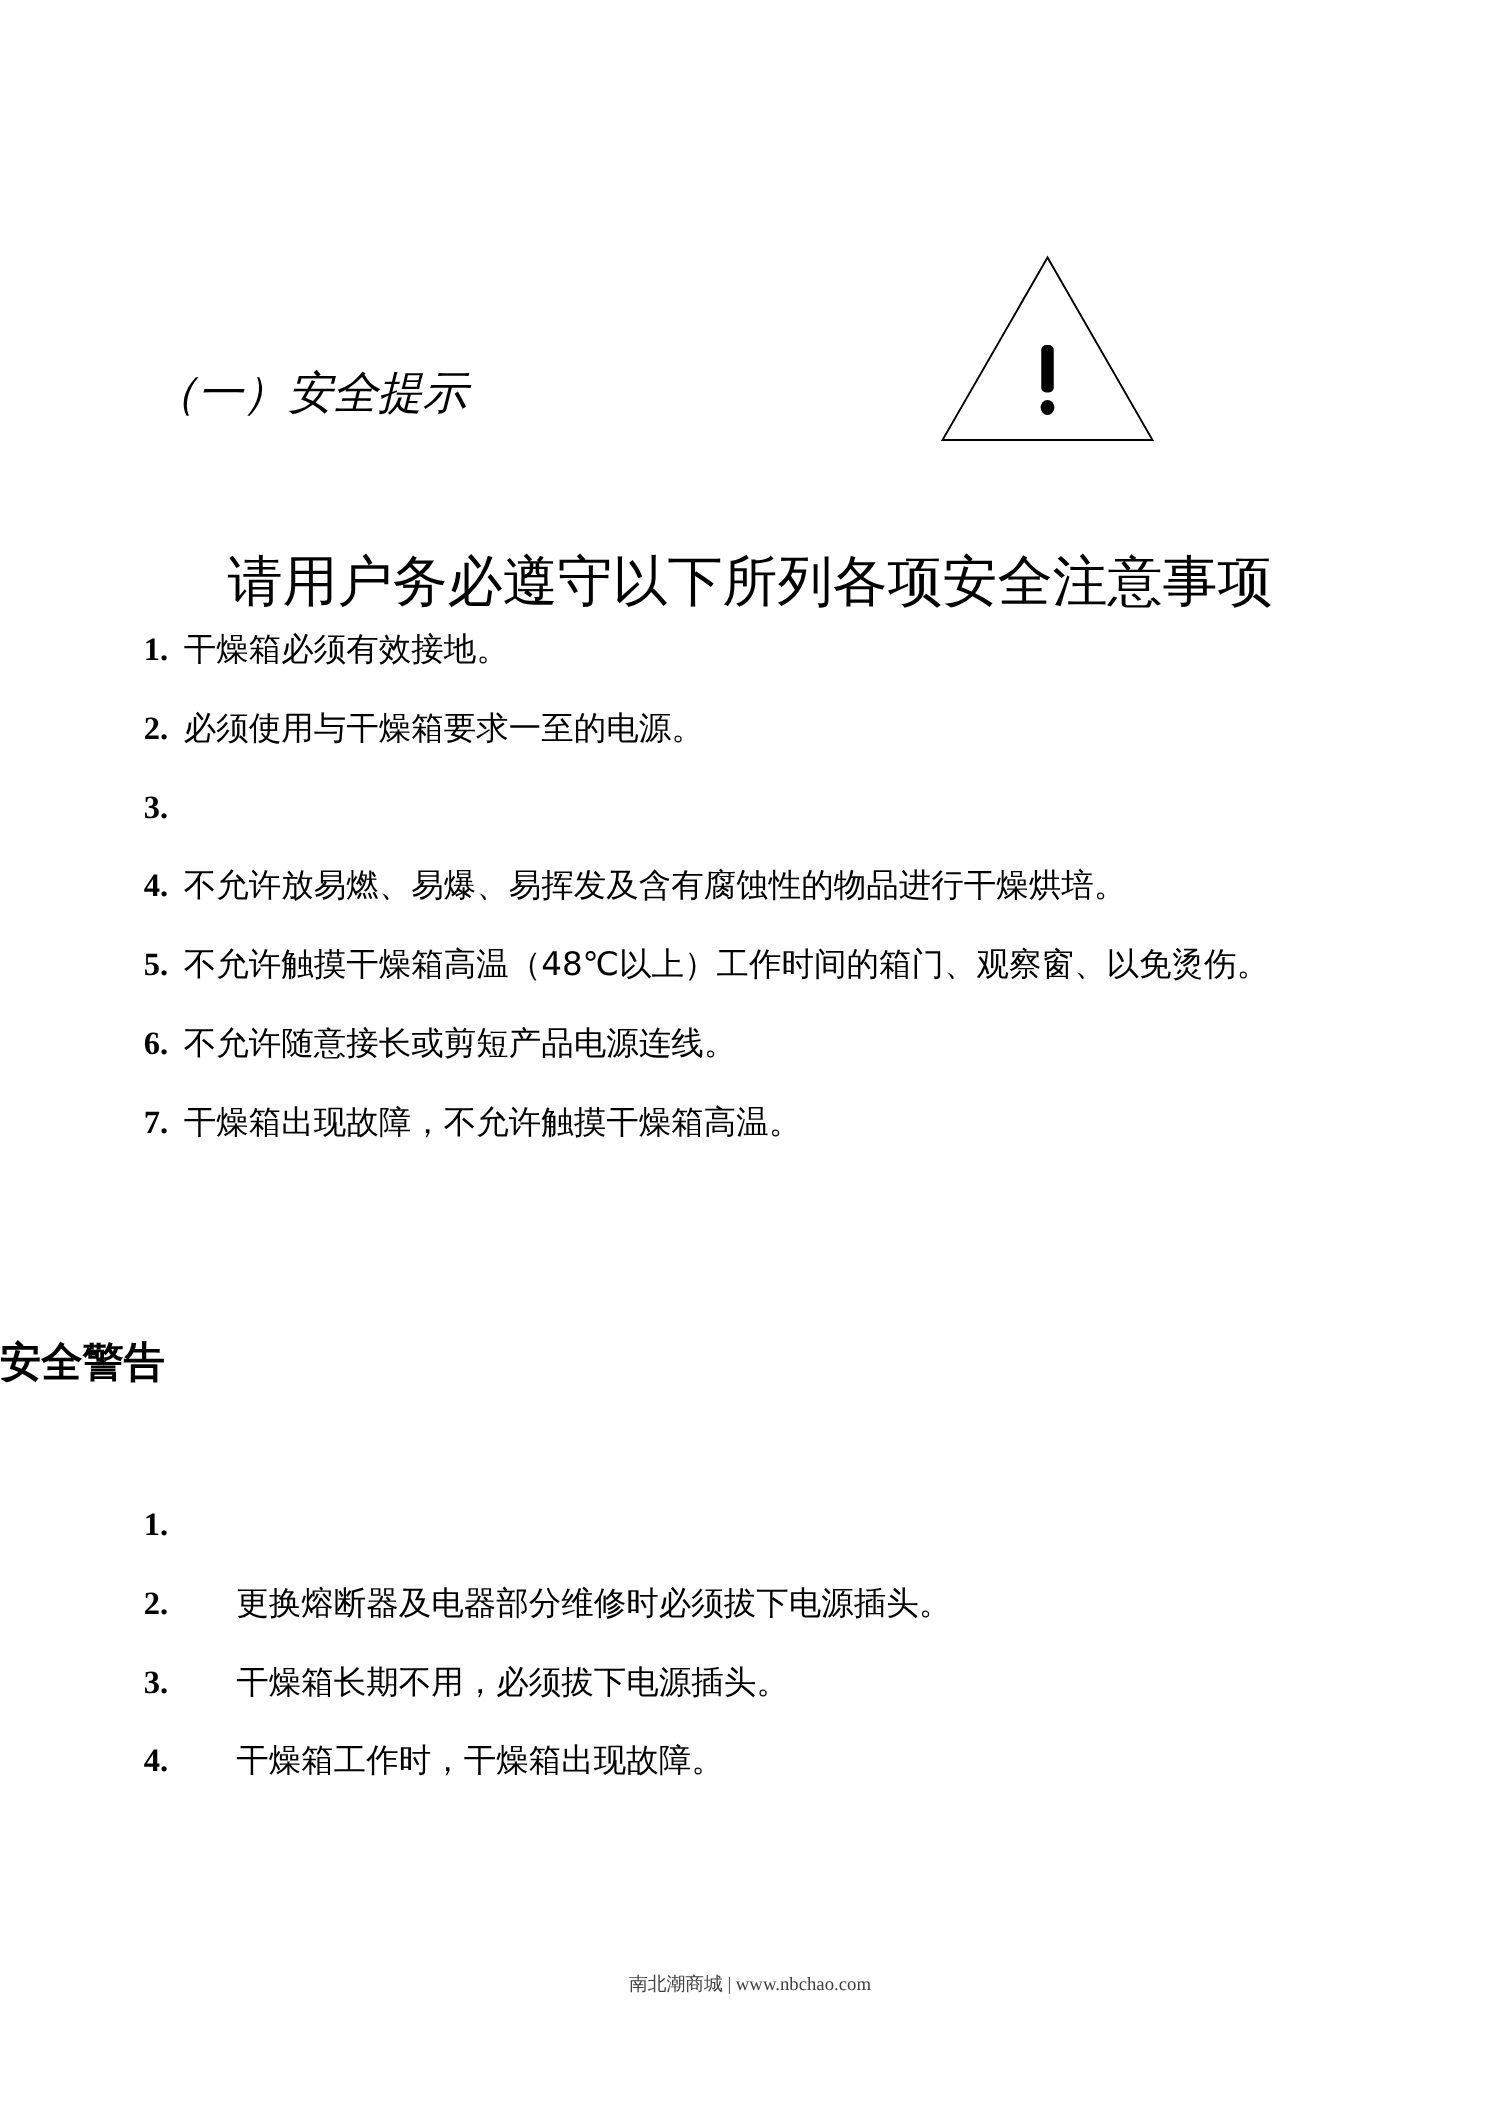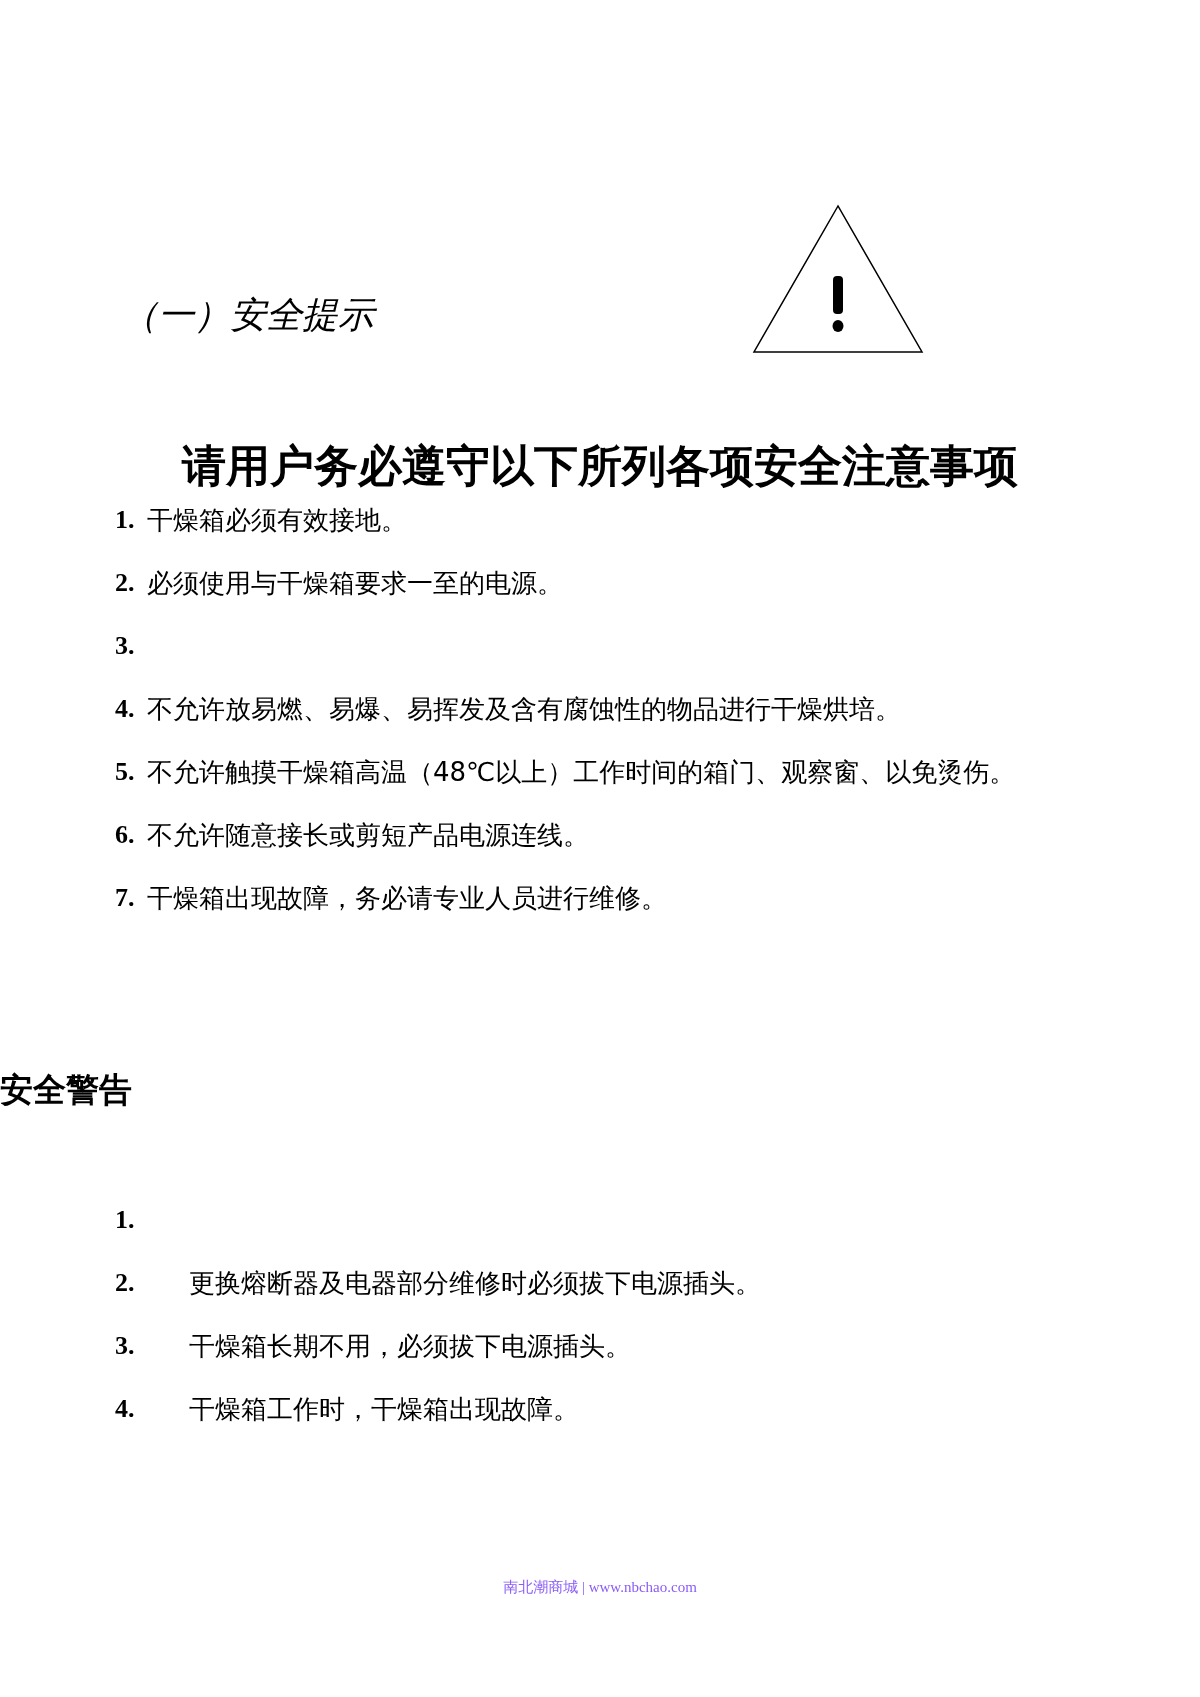--- a/index.html
+++ b/index.html
@@ -1,31 +1,31 @@
 <!DOCTYPE html>
 <html><head>
 <meta charset="utf-8">
 <style>
   html, body { margin: 0; padding: 0; background: #ffffff; }
   body { width: 1200px; height: 1697px; position: relative; overflow: hidden;
          font-family: "DejaVu Sans", "Liberation Sans", sans-serif; color: #000; }
   .section-heading { position: absolute; left: 122px; top: 290px; font-size: 36px; line-height: 50px; font-style: italic; }
   .warn-icon { position: absolute; left: 752px; top: 204px; width: 172px; height: 150px; }
   .main-title { position: absolute; left: 0; width: 1200px; top: 436px; text-align: center;
-                font-size: 44px; font-weight: bold; line-height: 60px; }
+                font-size: 44px; font-weight: normal; line-height: 60px; }
   .list1 { position: absolute; left: 115px; top: 500px; margin: 0; padding: 0; list-style: none; }
   .list1 li { height: 63px; font-size: 26px; line-height: 40px; display: flex; }
   .list1 .num { font-family: "Liberation Serif", serif; font-weight: bold; width: 32px; font-size: 26px; }
   .warn-title { position: absolute; left: 0; width: 1200px; top: 1060px; 
                 font-size: 33px; font-weight: bold; line-height: 60px; }
   .list2 { position: absolute; left: 115px; top: 1200px; margin: 0; padding: 0; list-style: none; }
   .list2 li { height: 63px; font-size: 26px; line-height: 40px; display: flex; }
   .list2 .num { font-family: "Liberation Serif", serif; font-weight: bold; width: 74px; font-size: 26px; }
   .footer { position: absolute; left: 0; width: 1200px; top: 1578px; text-align: center;
-            font-size: 15px; color: #8b5cf6; font-family: "Liberation Serif", serif; }
+            font-size: 15px; color: #404040; font-family: "Liberation Serif", serif; }
 </style>
 </head>
 <body>
 
 <div class="section-heading">（一）安全提示</div>
 
 <svg class="warn-icon" viewBox="0 0 172 150">
   <polygon points="86,2 2,148 170,148" fill="none" stroke="#000" stroke-width="1.5"></polygon>
   <rect x="81" y="72" width="10" height="38" rx="4" fill="#000"></rect>
   <ellipse cx="86" cy="122" rx="5.5" ry="6" fill="#000"></ellipse>
@@ -52,21 +52,21 @@
   <li>
       <span class="num">5.</span>
       <span>不允许触摸干燥箱高温（48℃以上）工作时间的箱门、观察窗、以免烫伤。</span>
     </li>
   <li>
       <span class="num">6.</span>
       <span>不允许随意接长或剪短产品电源连线。</span>
     </li>
   <li>
       <span class="num">7.</span>
-      <span>干燥箱出现故障，务必请专业人员进行维修。</span>
+      <span>干燥箱出现故障，不允许触摸干燥箱高温。</span>
     </li>
 </ul>
 
 <div class="warn-title">安全警告</div>
 
 <ul class="list2">
   <li>
       <span class="num">1.</span>
     </li>
   <li>

